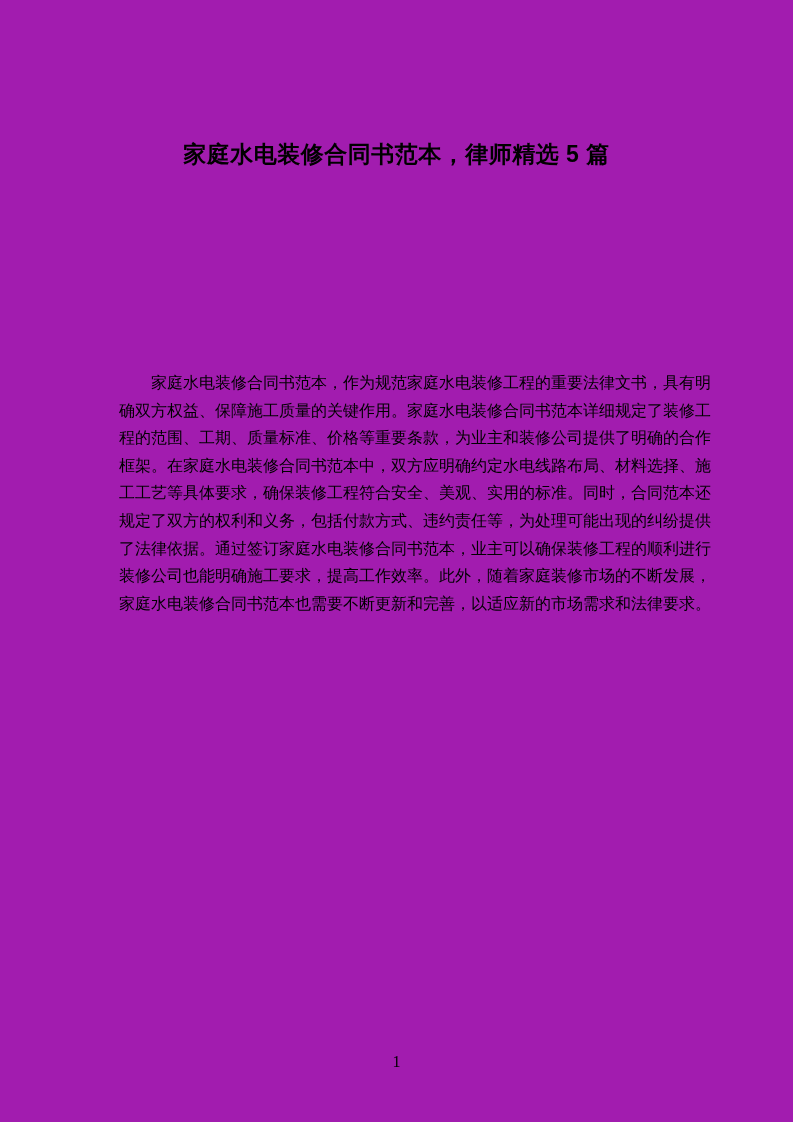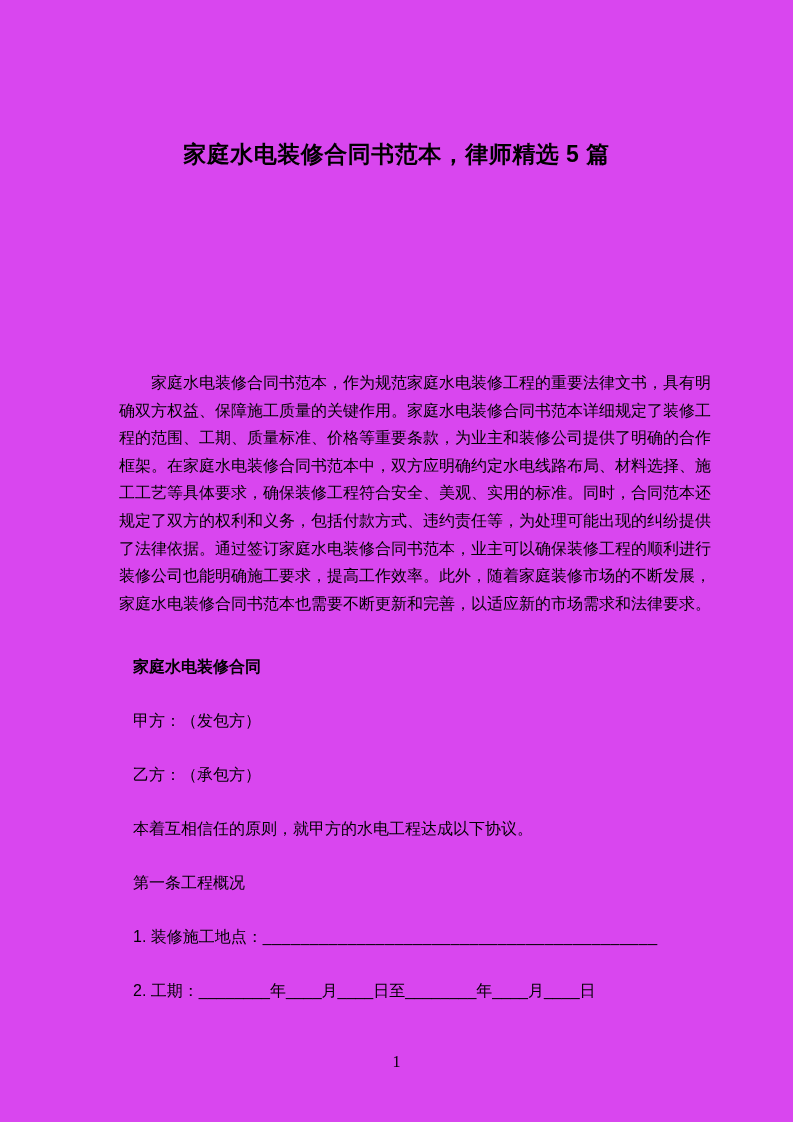--- a/index.html
+++ b/index.html
@@ -4,21 +4,21 @@
   <style>
     html, body {
       margin: 0;
       padding: 0;
       background: #ffffff;
     }
     .page {
       position: relative;
       width: 793px;
       height: 1122px;
-      background: #d946ef;
+      background: #a21caf;
       color: #000000;
       font-family: "Liberation Sans", "DejaVu Sans", sans-serif;
       overflow: hidden;
       margin: 0 auto;
     }
     .doc-title {
       position: absolute;
       top: 139px;
       left: 0;
       right: 0;
@@ -72,33 +72,16 @@
   </style>
 </head>
 <body>
 
 <div class="page">
 
   <h1 class="doc-title">家庭水电装修合同书范本，律师精选 5 篇</h1>
 
   <p class="intro">家庭水电装修合同书范本，作为规范家庭水电装修工程的重要法律文书，具有明确双方权益、保障施工质量的关键作用。家庭水电装修合同书范本详细规定了装修工程的范围、工期、质量标准、价格等重要条款，为业主和装修公司提供了明确的合作框架。在家庭水电装修合同书范本中，双方应明确约定水电线路布局、材料选择、施工工艺等具体要求，确保装修工程符合安全、美观、实用的标准。同时，合同范本还规定了双方的权利和义务，包括付款方式、违约责任等，为处理可能出现的纠纷提供了法律依据。通过签订家庭水电装修合同书范本，业主可以确保装修工程的顺利进行装修公司也能明确施工要求，提高工作效率。此外，随着家庭装修市场的不断发展，家庭水电装修合同书范本也需要不断更新和完善，以适应新的市场需求和法律要求。</p>
 
-  <div class="contract-body">
-
-    <p class="contract-heading">家庭水电装修合同</p>
-
-    <p>甲方：（发包方）</p>
-
-    <p>乙方：（承包方）</p>
-
-    <p>本着互相信任的原则，就甲方的水电工程达成以下协议。</p>
-
-    <p>第一条工程概况</p>
-
-    <p><span>1. 装修施工地点：</span><span class="blank-line">__________________________________________</span></p>
-
-    <p>2. 工期：________年____月____日至________年____月____日</p>
-
-  </div>
 
   <div class="page-number">1</div>
 
 </div>
 
 </body></html>

